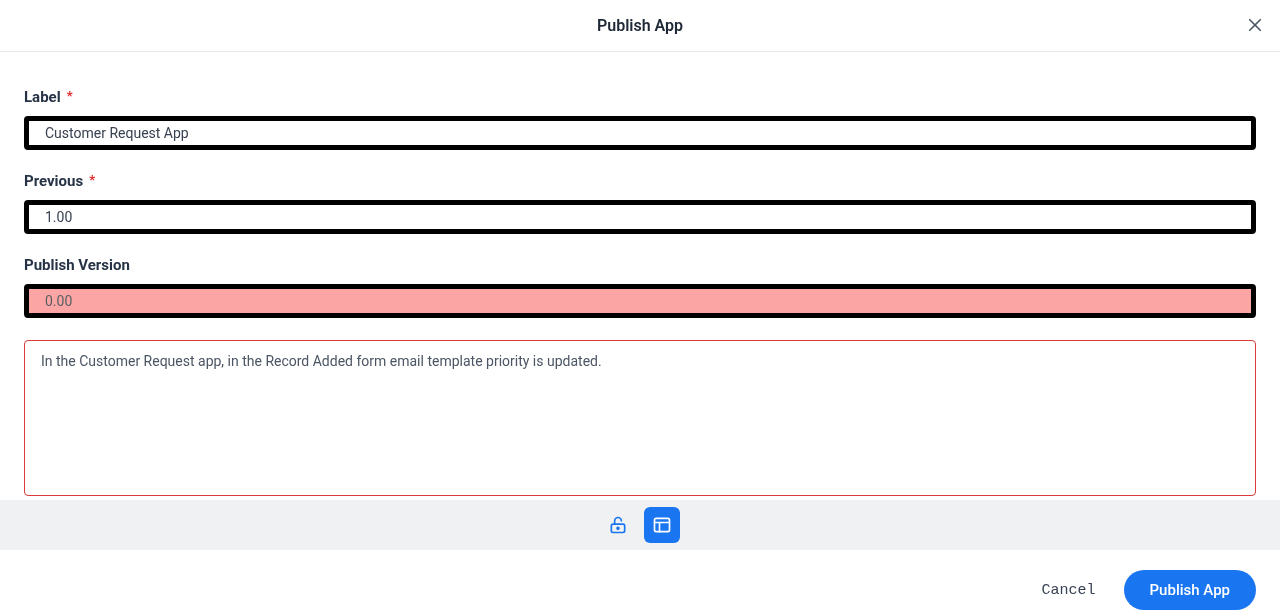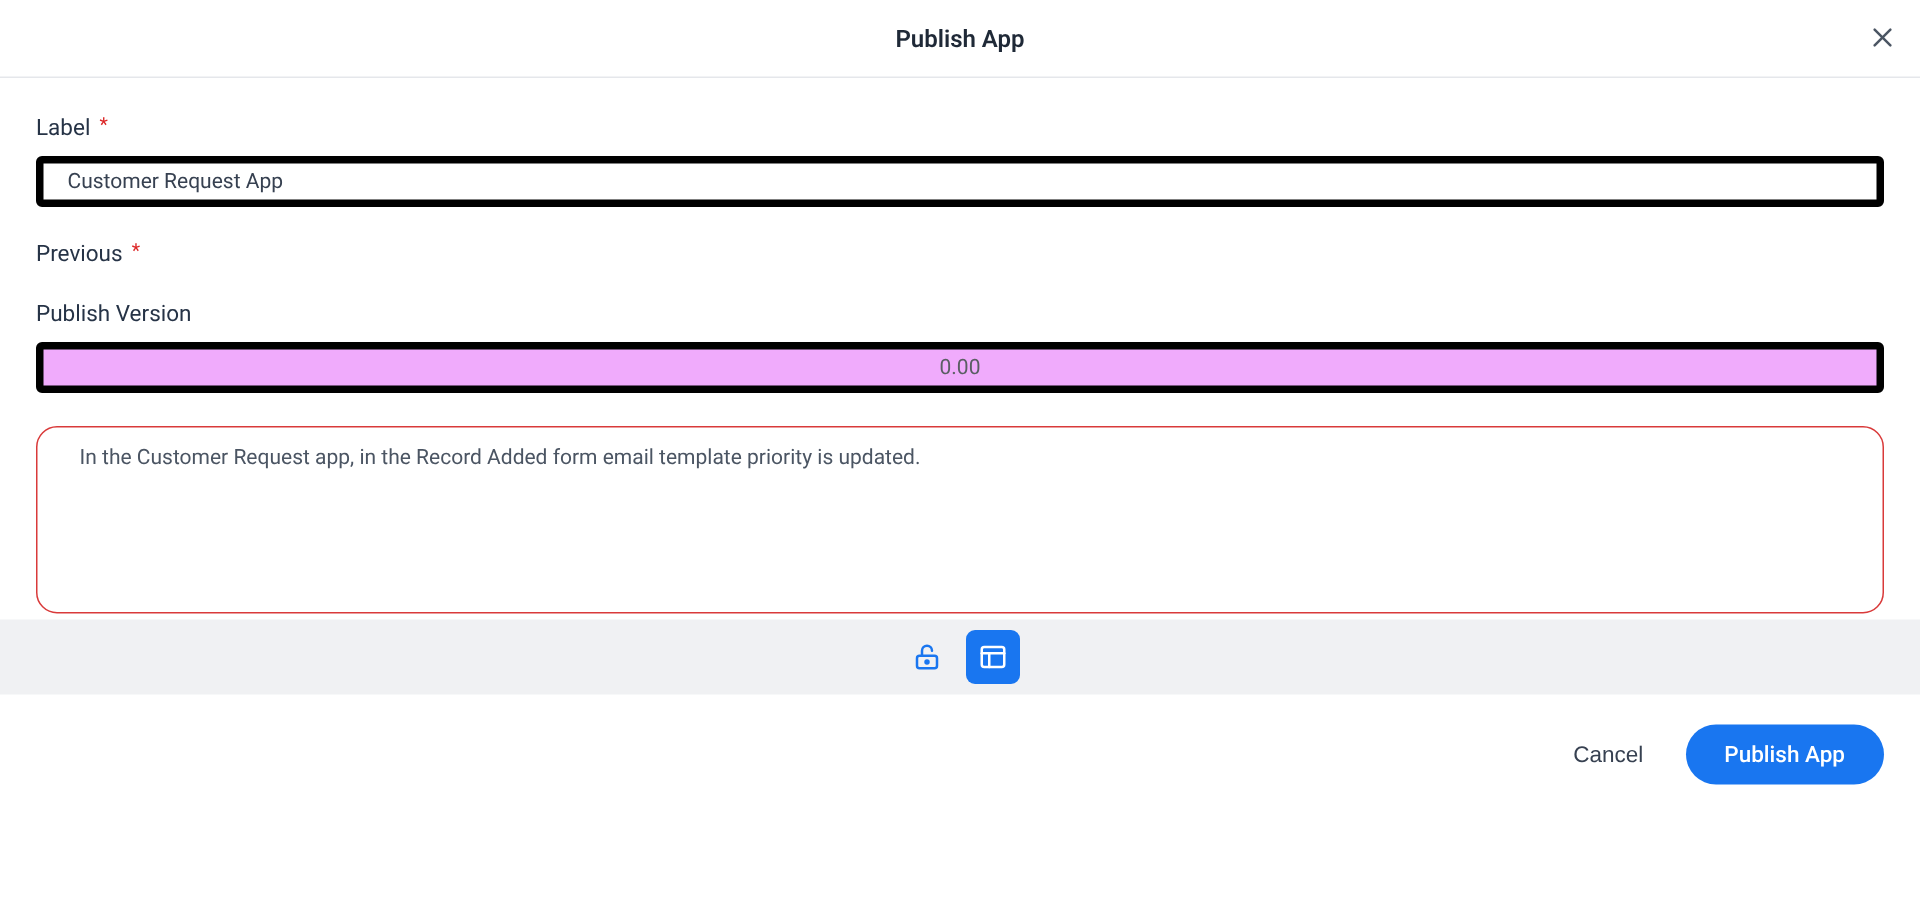--- a/index.html
+++ b/index.html
@@ -47,56 +47,56 @@
     }
     .modal-body {
       padding: 24px 24px 0 24px;
     }
     .form-group {
       margin-bottom: 22px;
     }
     .form-label {
       display: block;
       font-size: 15px;
-      font-weight: 400;
+      font-weight: 700;
       color: #263346;
       margin-bottom: 10px;
+      margin-top: 12px;
     }
     .required-asterisk {
       color: #dc2626;
       margin-left: 6px;
       font-size: 13px;
       vertical-align: top;
     }
     .form-input {
       width: 100%;
       padding: 4px 16px;
       font-size: 14px;
       border: 5px solid #000000;
       border-radius: 4px;
       background: #ffffff;
       color: #374151;
       font-family: inherit;
     }
     .form-input.readonly {
-      background: #f0abfc;
+      background: #fca5a5;
       color: #5a5e63;
-      text-align: center;
     }
     .form-textarea {
       width: 100%;
-      padding: 10px 28px;
+      padding: 10px 16px;
       font-size: 14px;
       border: 1.5px solid #d93a3a;
-      border-radius: 14px;
+      border-radius: 4px;
       background: #ffffff;
       color: #4b5563;
       font-family: inherit;
       resize: none;
-      height: 125px;
+      height: 156px;
       line-height: 1.5;
     }
     .icon-bar {
       background: #f0f1f3;
       padding: 7px 0;
       display: flex;
       align-items: center;
       justify-content: center;
       gap: 8px;
       margin-top: 0px;
@@ -126,21 +126,21 @@
       align-items: center;
       gap: 28px;
       padding: 20px 24px 14px 24px;
     }
     .btn-cancel {
       background: none;
       border: none;
       color: #374151;
       font-size: 15px;
       cursor: pointer;
-      font-family: Liberation Sans, sans-serif;
+      font-family: Liberation Mono, monospace;
     }
     .btn-primary {
       background: #1976f0;
       color: #ffffff;
       border: none;
       border-radius: 22px;
       padding: 11px 26px;
       font-size: 15px;
       font-weight: 500;
       cursor: pointer;
@@ -166,20 +166,21 @@
     <label class="form-label">
       <span>Label</span><span class="required-asterisk">*</span>
     </label>
     <input type="text" class="form-input" value="Customer Request App" style="">
   </div>
 
   <div class="form-group">
     <label class="form-label">
       <span>Previous</span><span class="required-asterisk">*</span>
     </label>
+    <input type="text" class="form-input" value="1.00" style="">
   </div>
 
   <div class="form-group">
     <label class="form-label">Publish Version</label>
     <input type="text" class="form-input readonly" readonly="" value="0.00" style="">
   </div>
 
   <div class="form-group" style="margin-bottom:0;">
     <textarea class="form-textarea" style="">In the Customer Request app, in the Record Added form email template priority is updated.</textarea>
   </div>

